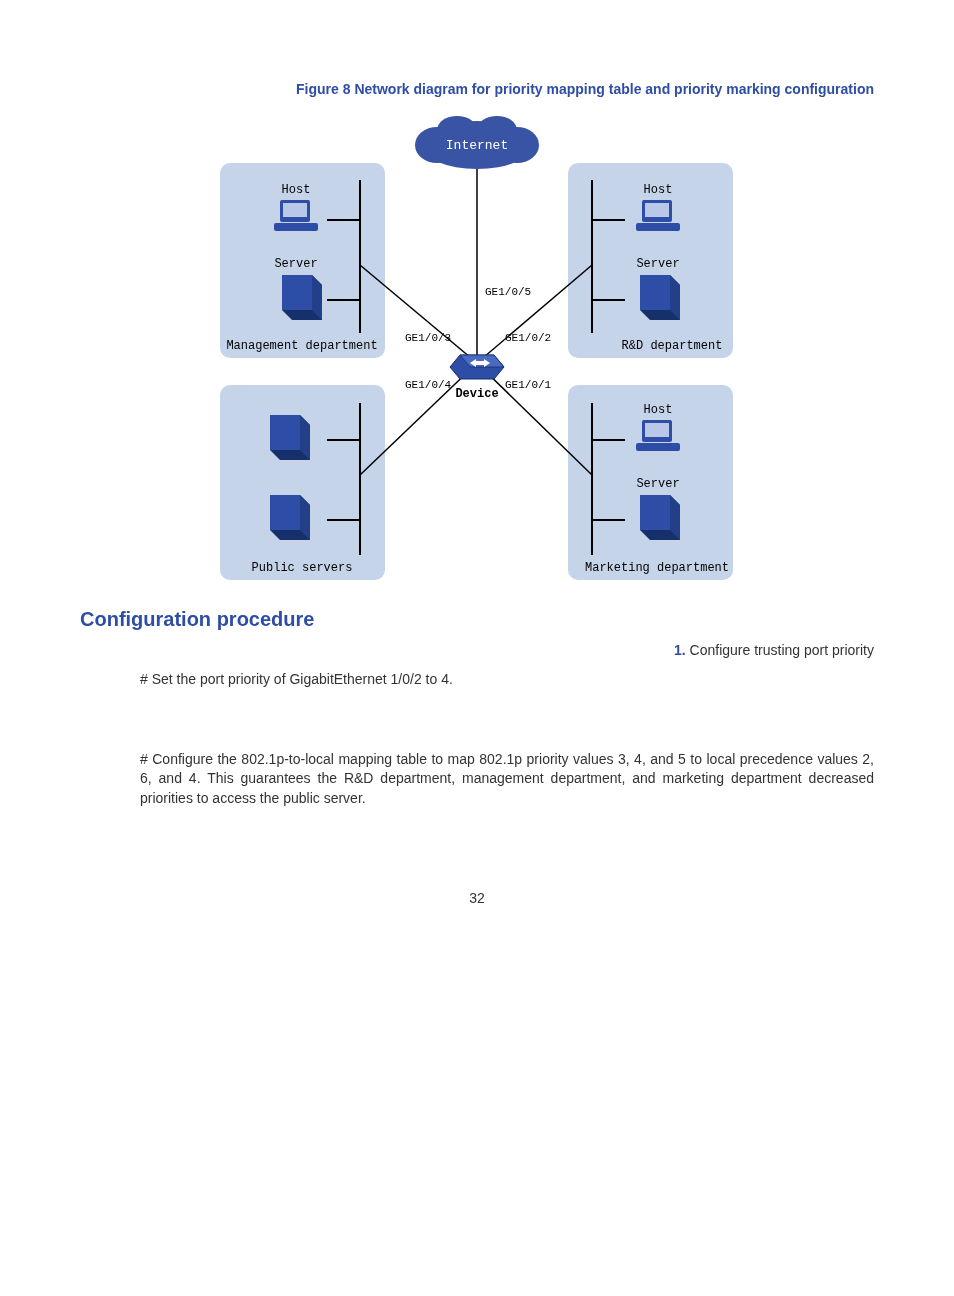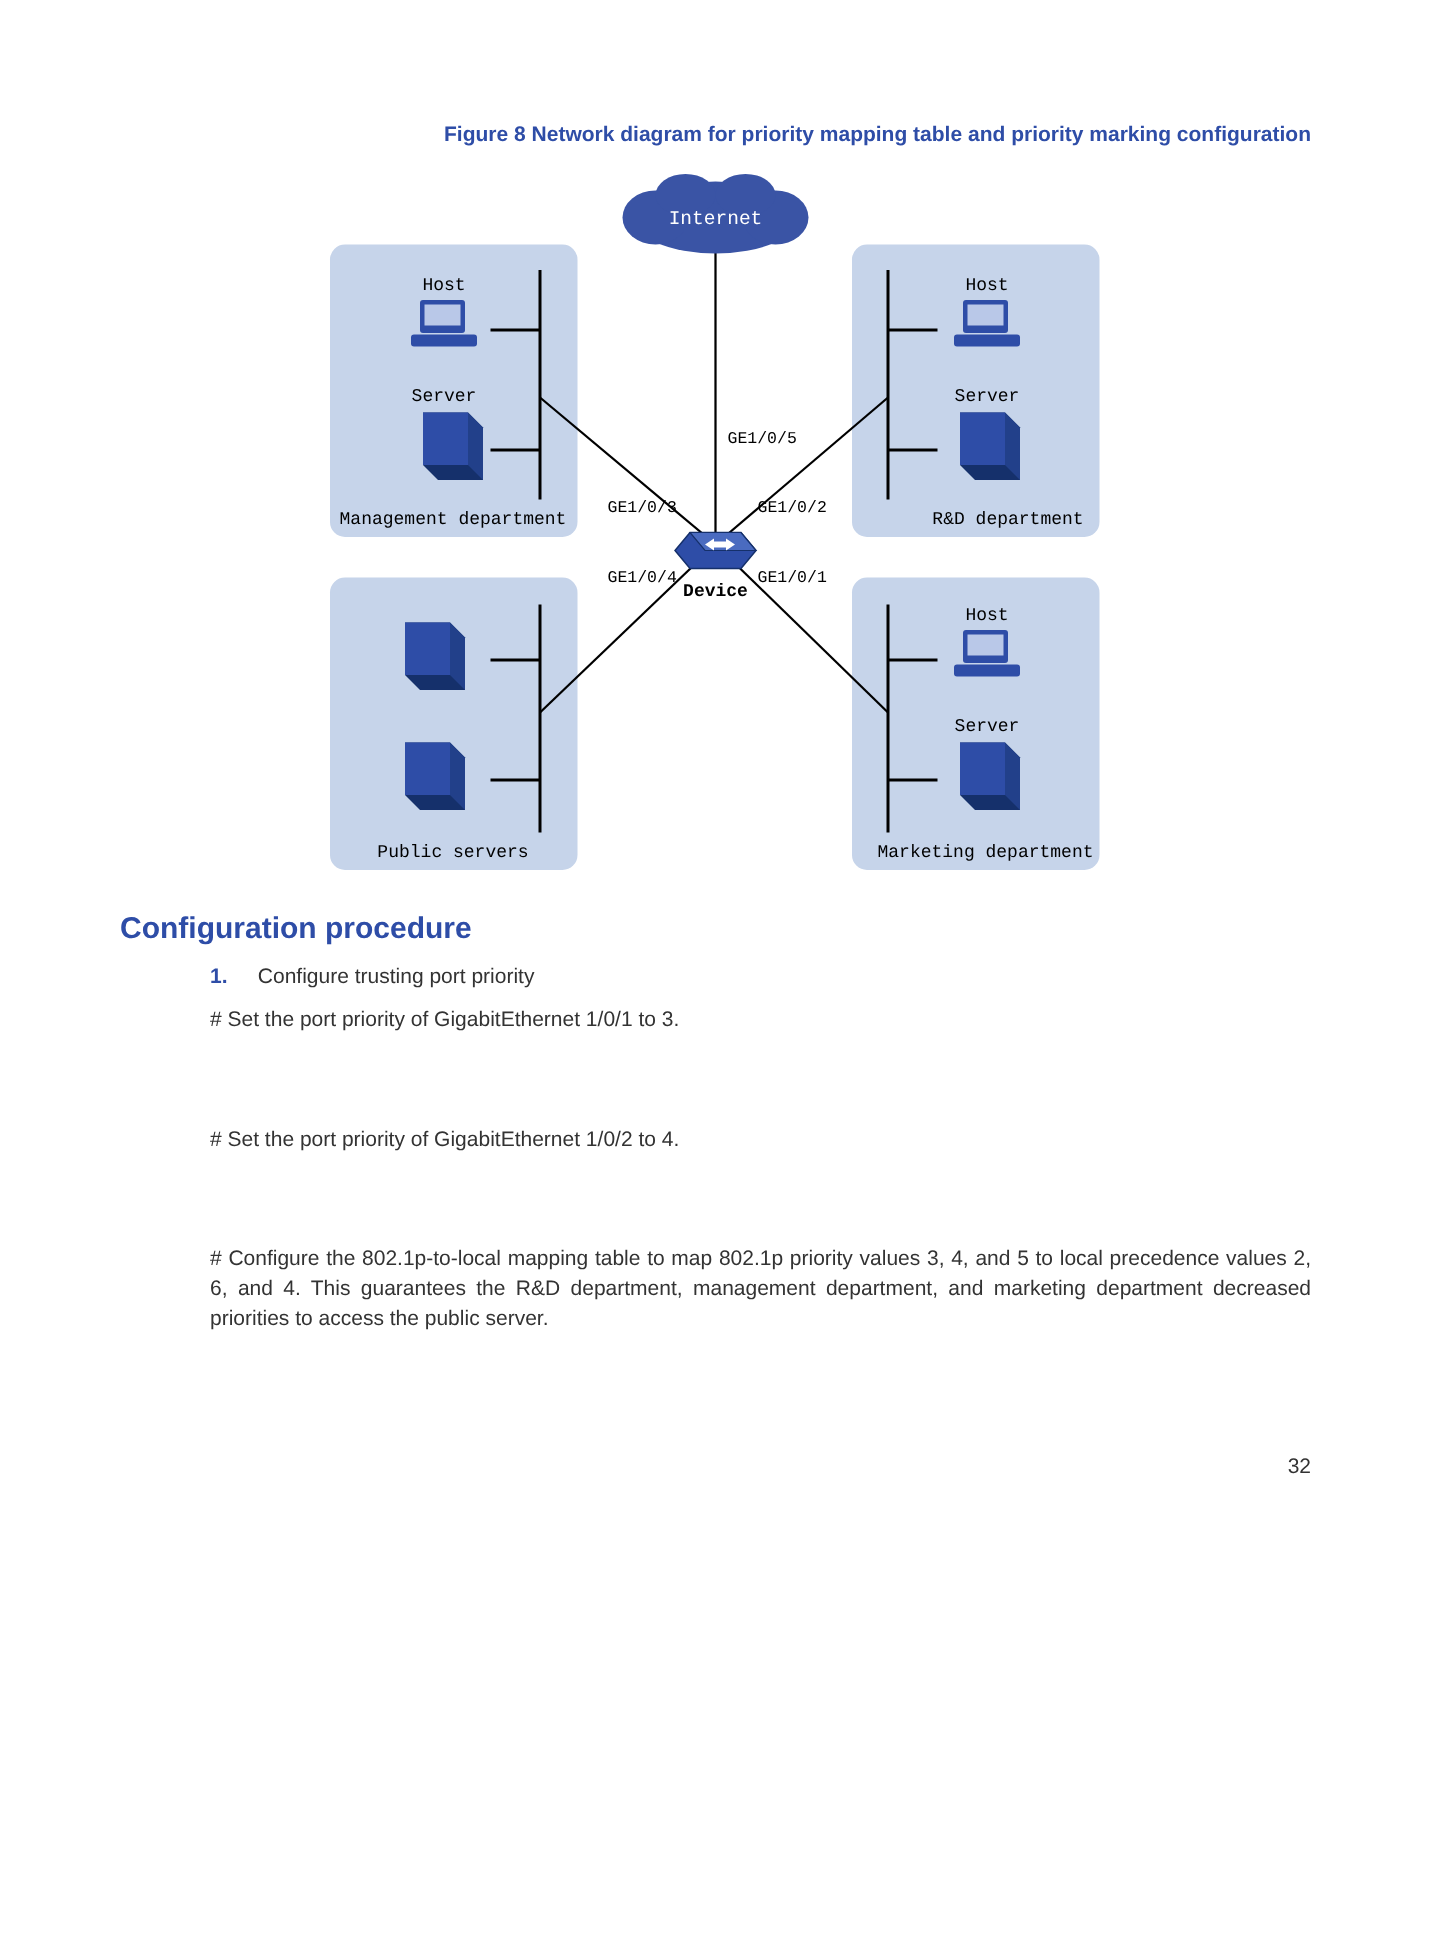--- a/index.html
+++ b/index.html
@@ -33,24 +33,24 @@
   }
   .step-num {
     color: #2e4da7;
     font-weight: bold;
     display:inline-block;
     width: 28px;
   }
   .body-block {
     margin-left: 60px;
   }
-  .step-line { margin: 6px 0; }
+  .step-line { margin: 6px 0; text-align: right; }
   .hash-line { margin: 10px 0 60px 0; }
   .para { margin: 6px 0; text-align: justify; }
-  .page-num { text-align:right; margin-top: 80px; font-size: 14px; }
+  .page-num { text-align:center; margin-top: 80px; font-size: 14px; }
 </style>
 </head>
 <body>
 
 <div class="fig-caption">Figure 8 Network diagram for priority mapping table and priority marking configuration</div>
 
 <div class="diagram-wrap">
   <svg viewBox="0 0 530 470" width="530" height="470">
 
     <rect x="8" y="48" width="165" height="195" rx="10" fill="#c6d4ea"></rect>
@@ -165,19 +165,18 @@
   </svg>
 </div>
 
 <div class="section-h">Configuration procedure</div>
 
 <div class="body-block">
   <div class="step-line">
     <span class="step-num">1.</span>
     <span>Configure trusting port priority</span>
   </div>
-  <div class="hash-line"># Set the port priority of GigabitEthernet 1/0/1 to 3.</div>
   <div class="hash-line"># Set the port priority of GigabitEthernet 1/0/2 to 4.</div>
 
   <div class="para"># Configure the 802.1p-to-local mapping table to map 802.1p priority values 3, 4, and 5 to local precedence values 2, 6, and 4. This guarantees the R&amp;D department, management department, and marketing department decreased priorities to access the public server.</div>
 </div>
 
 <div class="page-num">32</div>
 
 </body></html>

